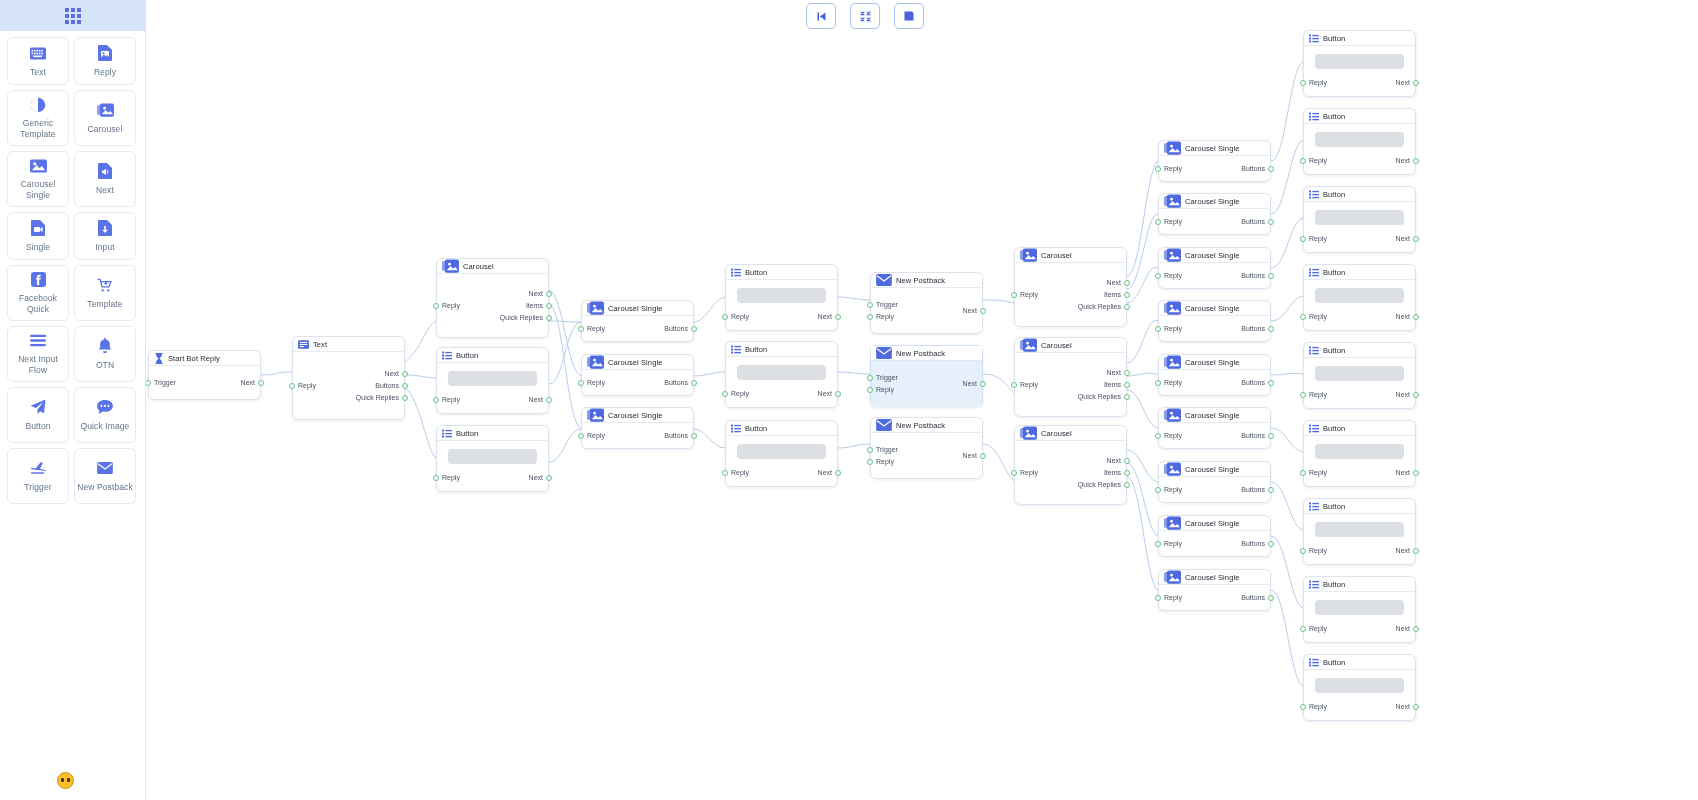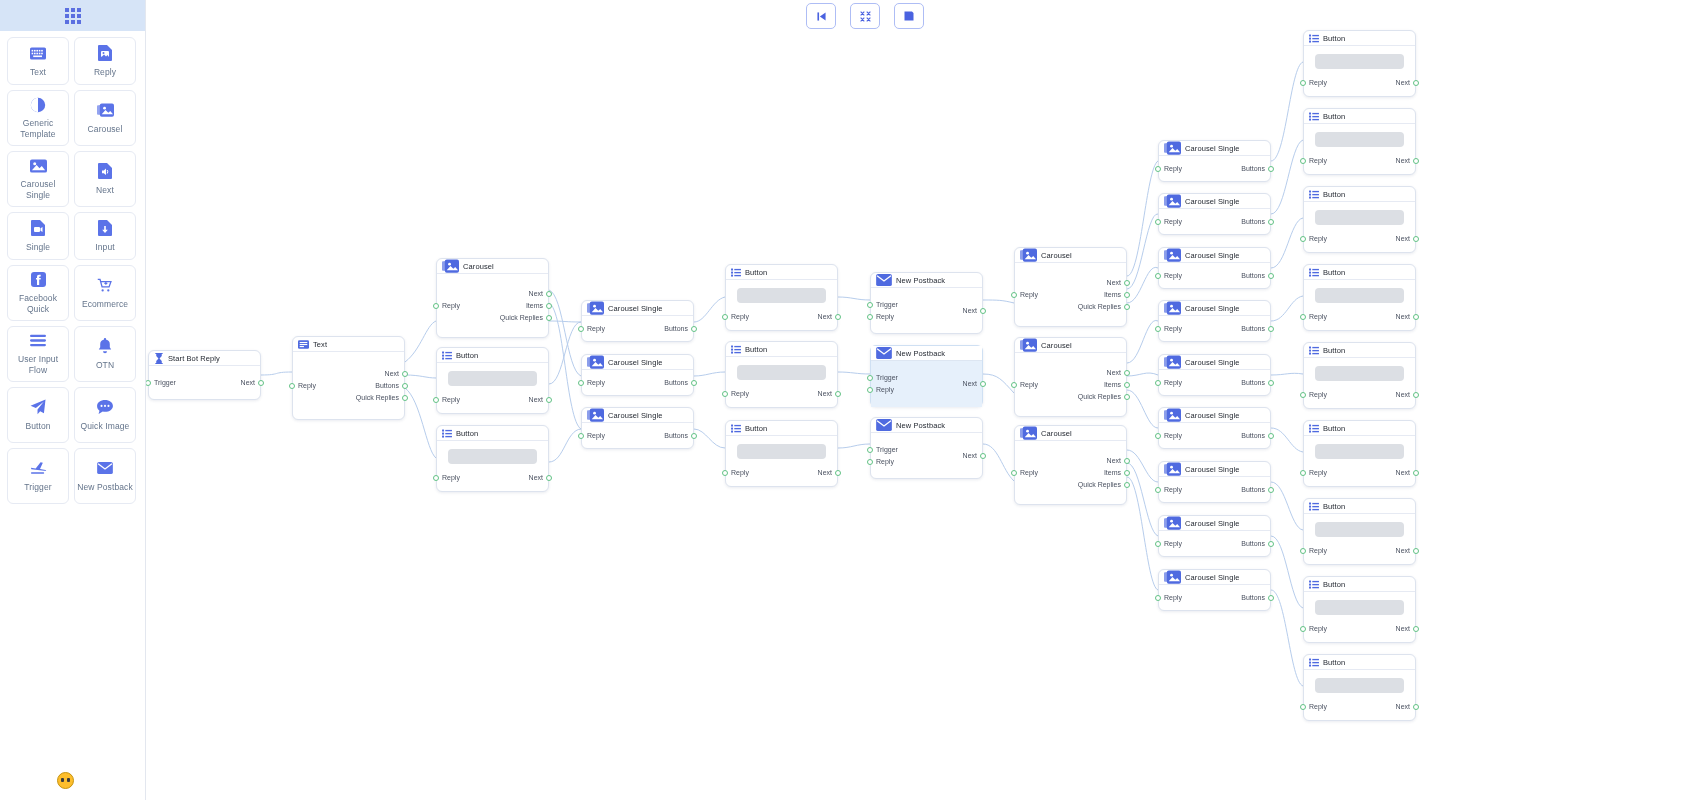--- a/index.html
+++ b/index.html
@@ -266,31 +266,31 @@
         </div>
         <div class="palette-item">
           <span class="pi-icon">
             <svg width="16" height="15" viewBox="0 0 17 15" fill="none" stroke="currentColor" stroke-width="1.4">
               <path d="M0.8 1 h2.4 l2.2 8 h7.4 l2-5.6 H4.2"></path>
               <circle cx="6" cy="12.7" r="1.2" fill="currentColor" stroke="none"></circle>
               <circle cx="12" cy="12.7" r="1.2" fill="currentColor" stroke="none"></circle>
               <path d="M9.4 3.6 v3.2 M7.8 5.2 h3.2" stroke-width="1.3"></path>
             </svg>
           </span>
-          <span class="pi-label">Ecommerce</span>
+          <span class="pi-label">Template</span>
         </div>
         <div class="palette-item tall">
           <span class="pi-icon">
             <svg width="16" height="13" viewBox="0 0 18 13" fill="currentColor">
               <rect x="0" y="0" width="18" height="2.6" rx="1.3"></rect>
               <rect x="0" y="5.2" width="18" height="2.6" rx="1.3"></rect>
               <rect x="0" y="10.4" width="18" height="2.6" rx="1.3"></rect>
             </svg>
           </span>
-          <span class="pi-label">User Input Flow</span>
+          <span class="pi-label">Next Input Flow</span>
         </div>
         <div class="palette-item">
           <span class="pi-icon">
             <svg width="14" height="16" viewBox="0 0 14 16" fill="currentColor">
               <path d="M7 0 a1.2 1.2 0 0 1 1.2 1.2 v.5 a4.6 4.6 0 0 1 3.6 4.5 v3.1 l1.4 2.2 H0.8 l1.4-2.2 V6.2 a4.6 4.6 0 0 1 3.6-4.5 v-.5 A1.2 1.2 0 0 1 7 0 Z"></path>
               <path d="M5 13.2 a2 2 0 0 0 4 0 Z"></path>
             </svg>
           </span>
           <span class="pi-label">OTN</span>
         </div>

